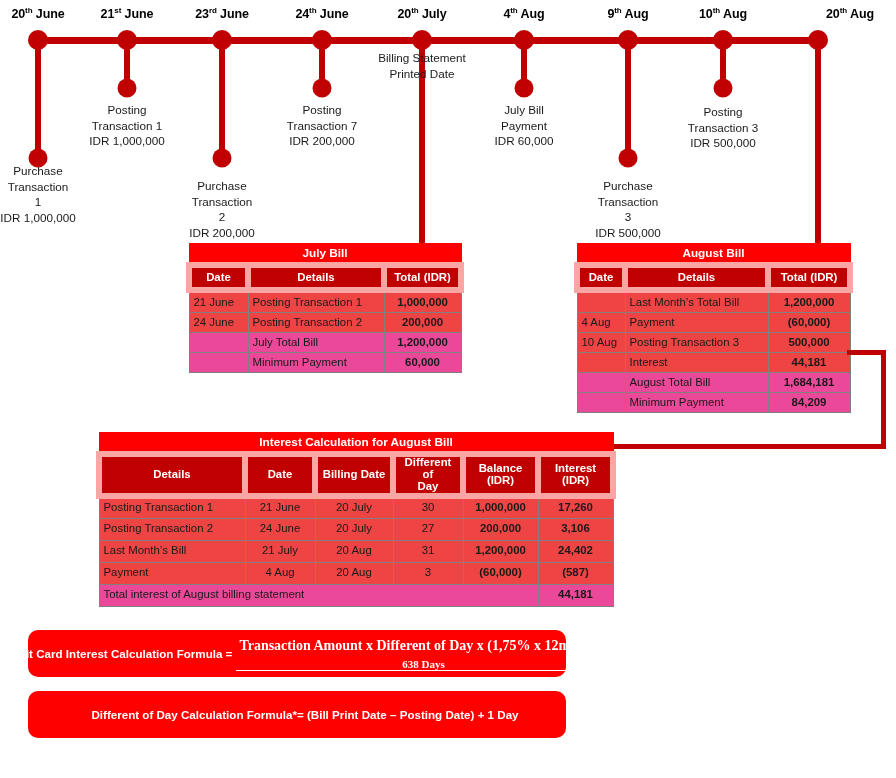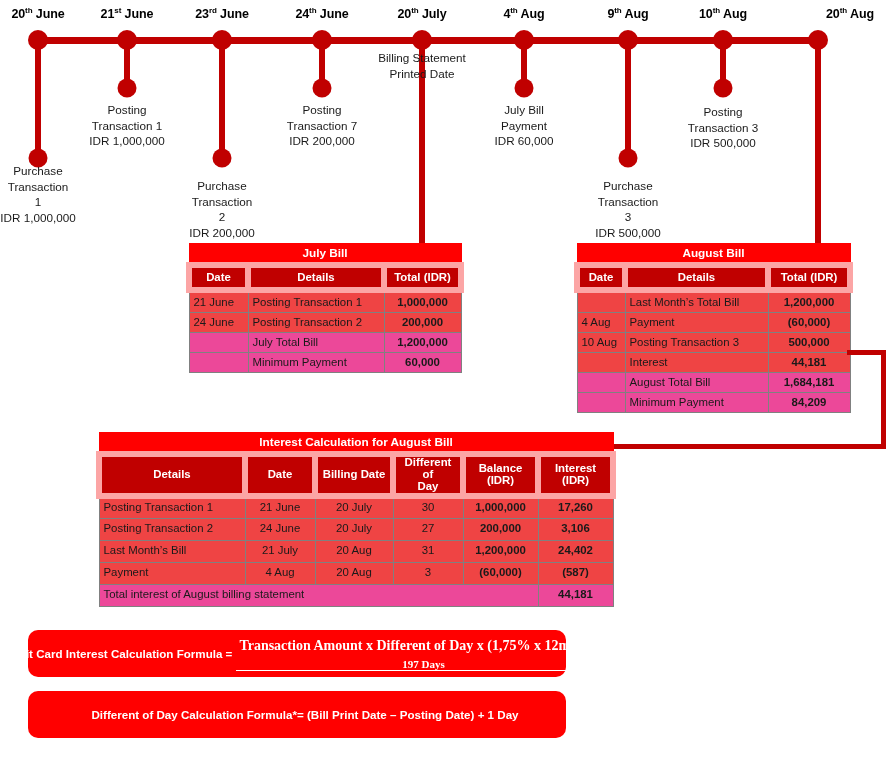--- a/index.html
+++ b/index.html
@@ -316,21 +316,21 @@
           <td class="grey lft" colspan="5">Total interest of August billing statement</td>
           <td class="grey num">44,181</td>
         </tr>
       </tbody>
   </table>
 
   <div class="fbox" style="left:28px;top:630px;width:538px;height:47px;">
     <span class="ftext">Credit Card Interest Calculation Formula =</span>
     <span class="frac">
       <span class="numr">Transaction Amount x Different of Day x (1,75% x 12months)</span>
-      <span class="den">197 Days</span>
+      <span class="den">638 Days</span>
     </span>
   </div>
 
   <div class="fbox" style="left:28px;top:691px;width:538px;height:47px;">
     <span class="ftext">Different of Day Calculation Formula*= (Bill Print Date – Posting Date) + 1 Day</span>
   </div>
 
 
 </div>
 

